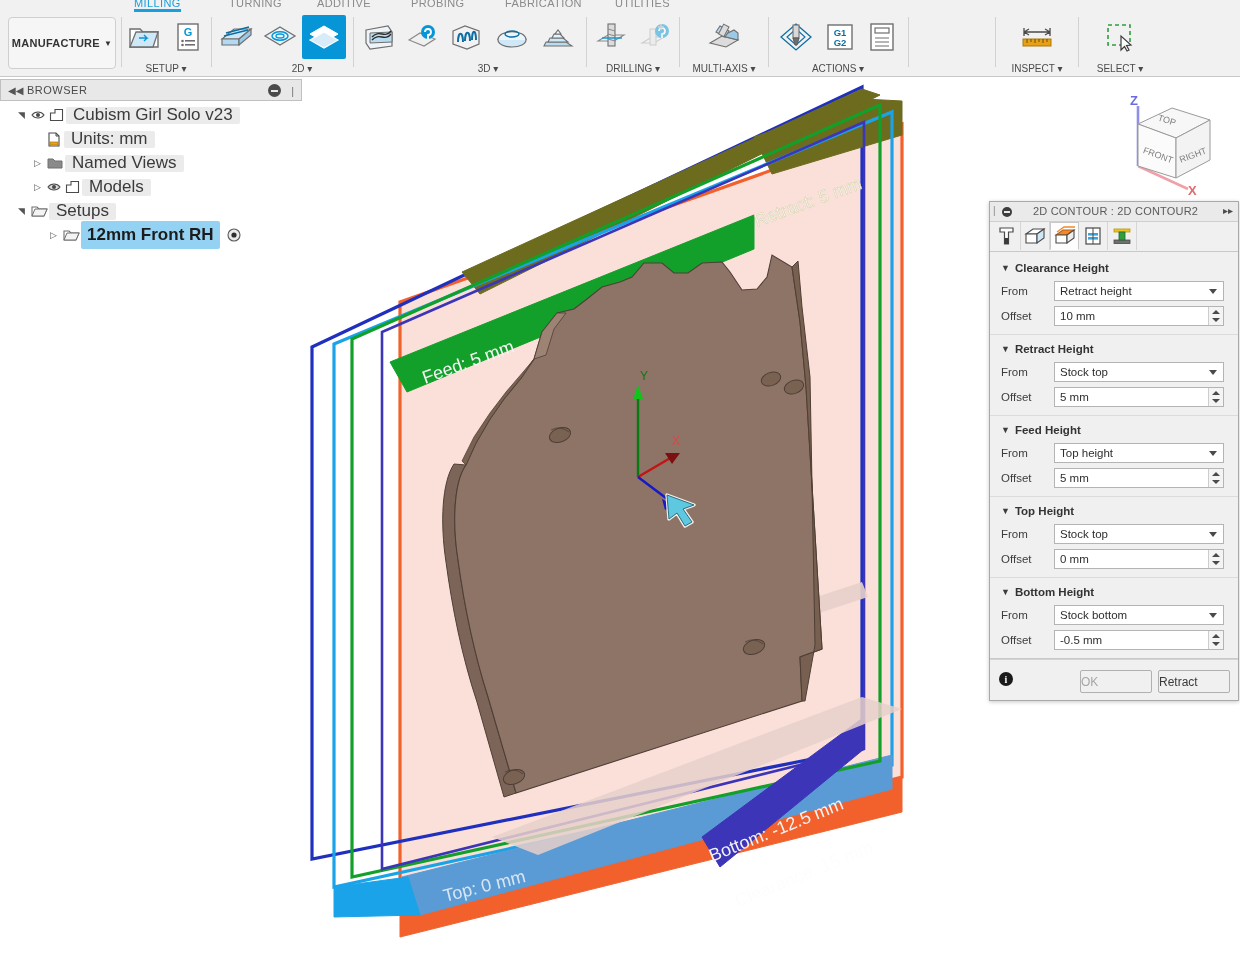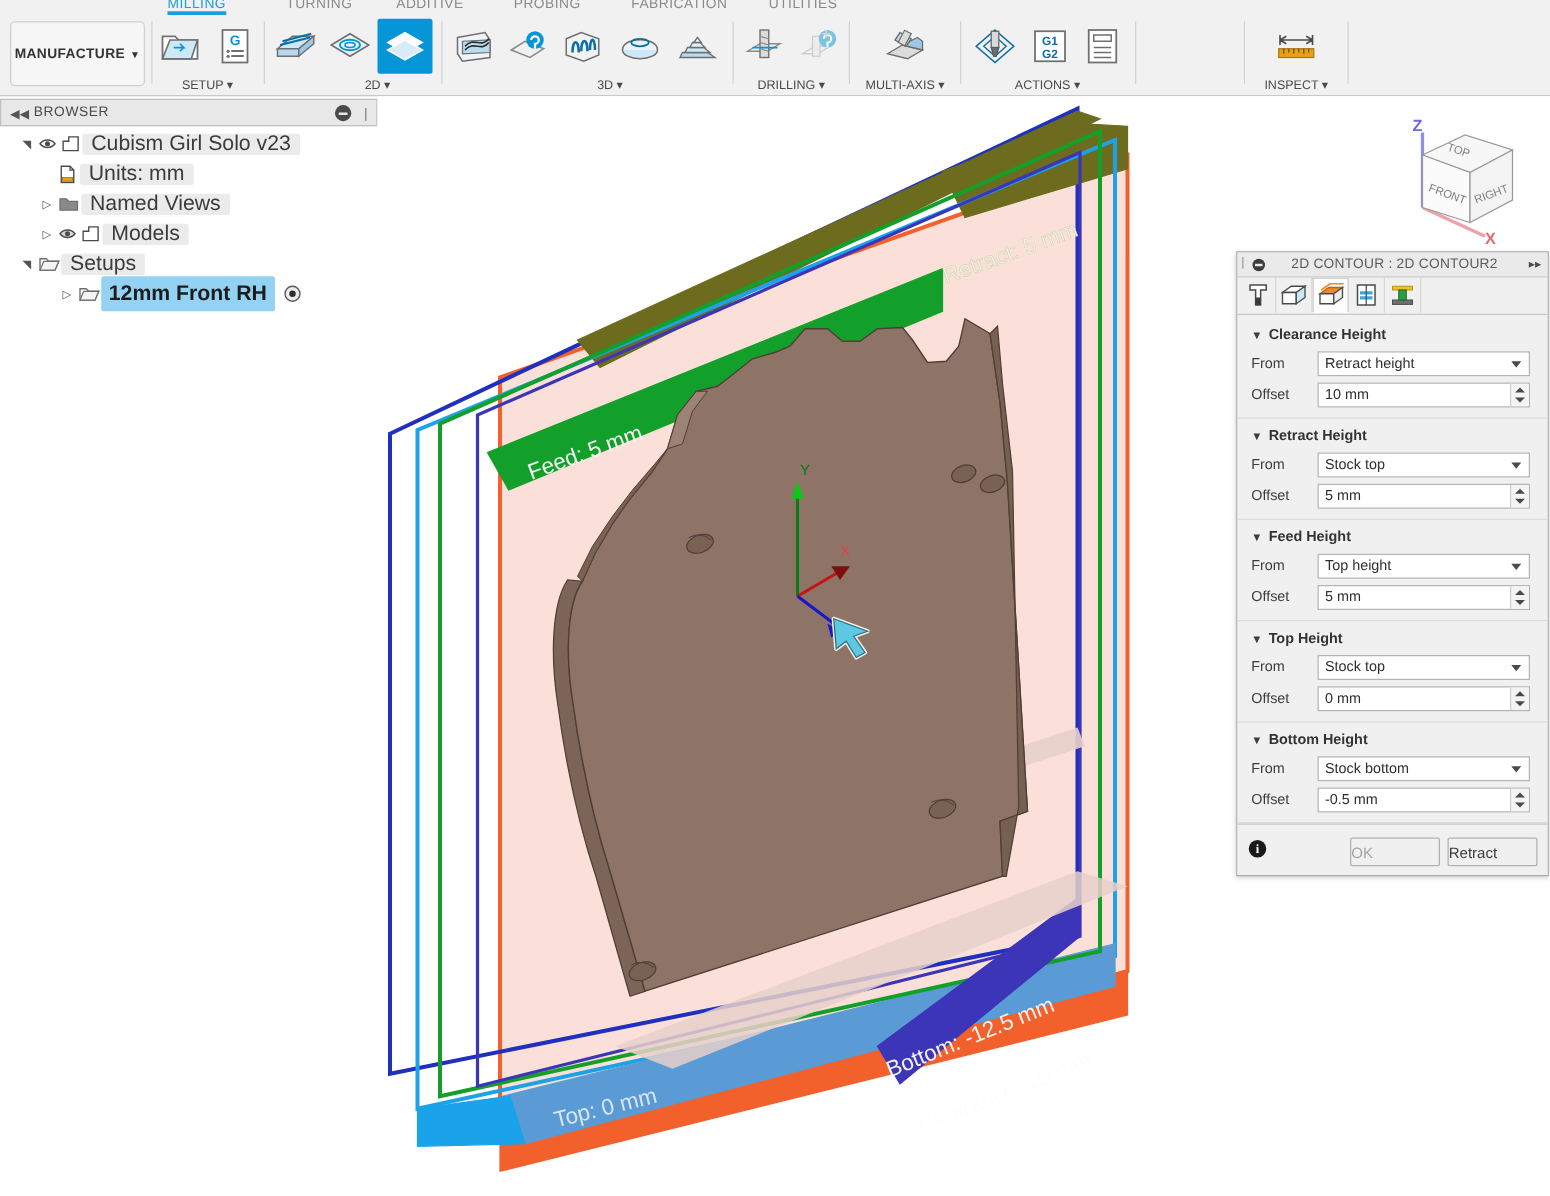--- a/index.html
+++ b/index.html
@@ -267,20 +267,29 @@
         <svg width="34" height="30" viewBox="0 0 34 30">
           <path d="M4 10 L30 10 M4 6 L4 14 M30 6 L30 14 M4 10 l5 -3 M4 10 l5 3 M30 10 l-5 -3 M30 10 l-5 3" stroke="#4a4a4a" stroke-width="1.3" fill="none"></path>
           <rect x="3" y="17" width="28" height="7" fill="#e8a117" stroke="#a87a10" stroke-width="1"></rect>
           <path d="M7 17 v4 M11 17 v3 M15 17 v4 M19 17 v3 M23 17 v4 M27 17 v3" stroke="#6b4d0a" stroke-width="1"></path>
         </svg>
       </div>
       <div class="panelLabel" style="left:0;width:78px;">INSPECT ▾</div>
     </div>
     <div class="vsep" style="left:1078px"></div>
 
+    <div class="panel" style="left:1081px;width:78px;">
+      <div class="bigbtn" style="left:17px">
+        <svg width="34" height="32" viewBox="0 0 34 32">
+          <rect x="5" y="4" width="22" height="20" fill="none" stroke="#2e9e3e" stroke-width="1.6" stroke-dasharray="4,3"></rect>
+          <path d="M18 15 L18 29 L21.5 25.5 L24 30 L26 29 L23.5 24.5 L28 24 Z" fill="#fff" stroke="#3c3c3c" stroke-width="1.2"></path>
+        </svg>
+      </div>
+      <div class="panelLabel" style="left:0;width:78px;">SELECT ▾</div>
+    </div>
 
   </div>
 </div>
 
 <div id="vpleftfill"></div>
 
 <div id="browser">
   <span id="collapseArrows">◀◀</span>
   <span id="browserTitle">BROWSER</span>
   <span id="minusIcon"></span>

